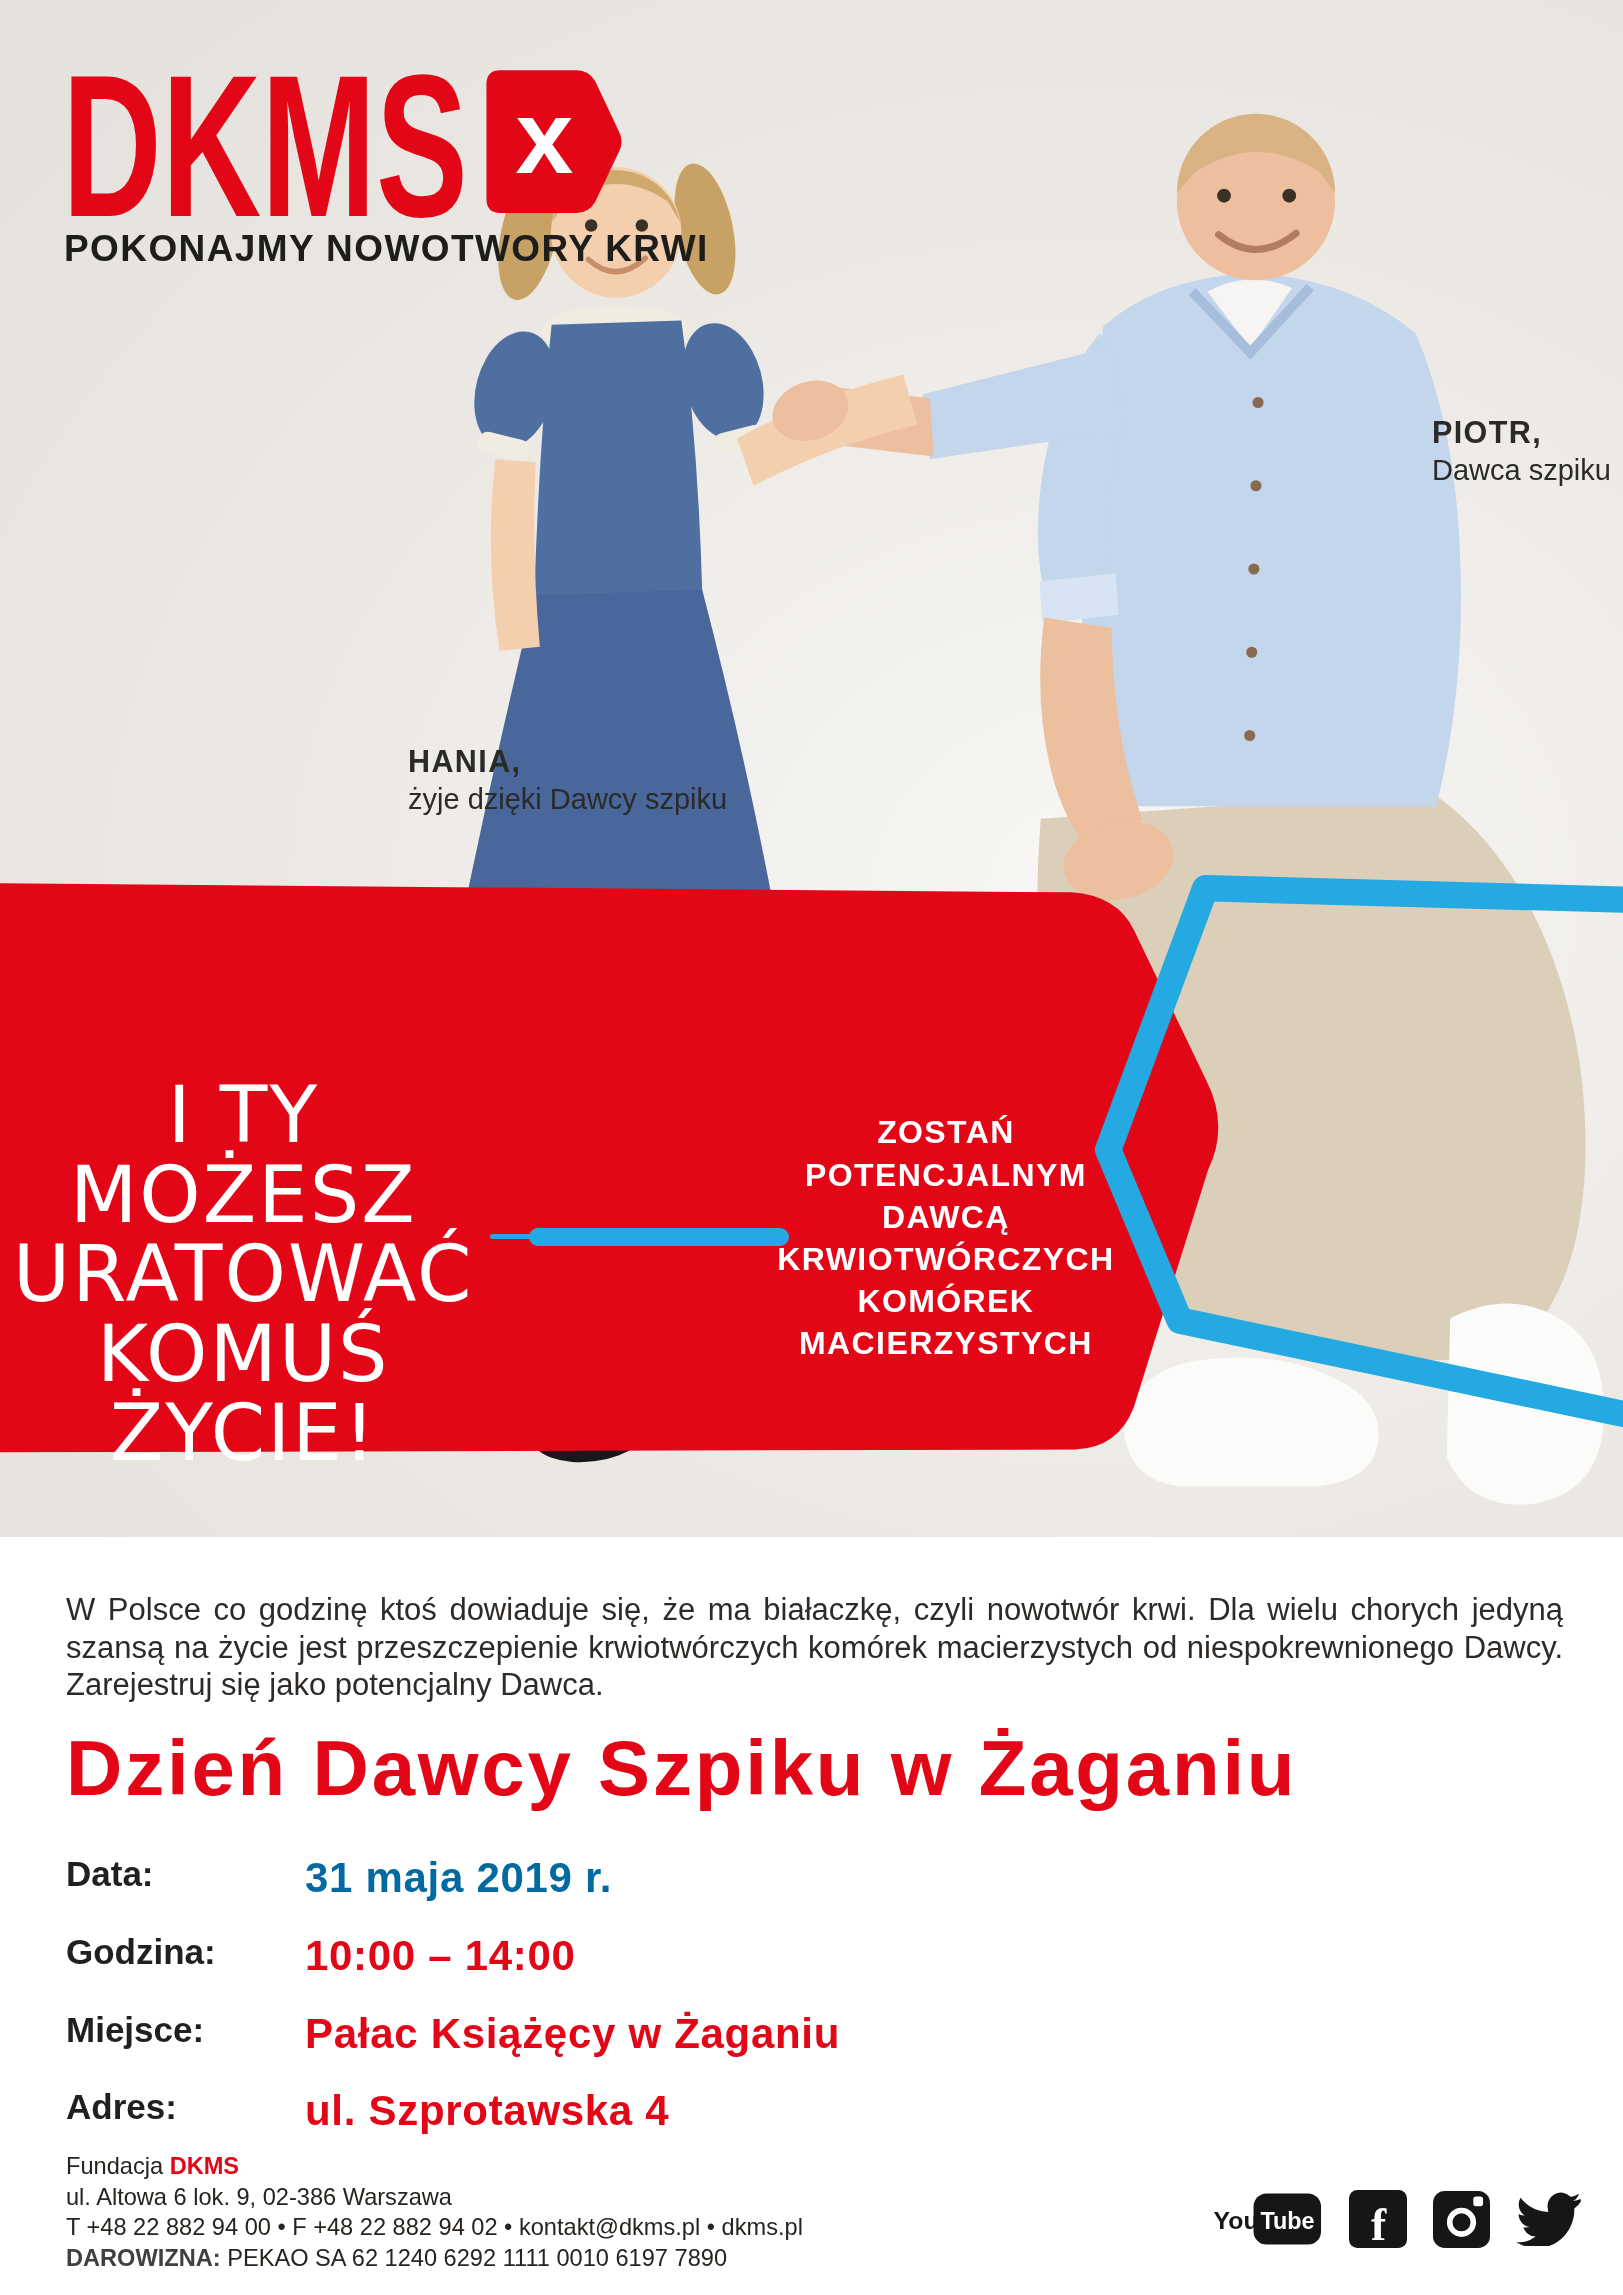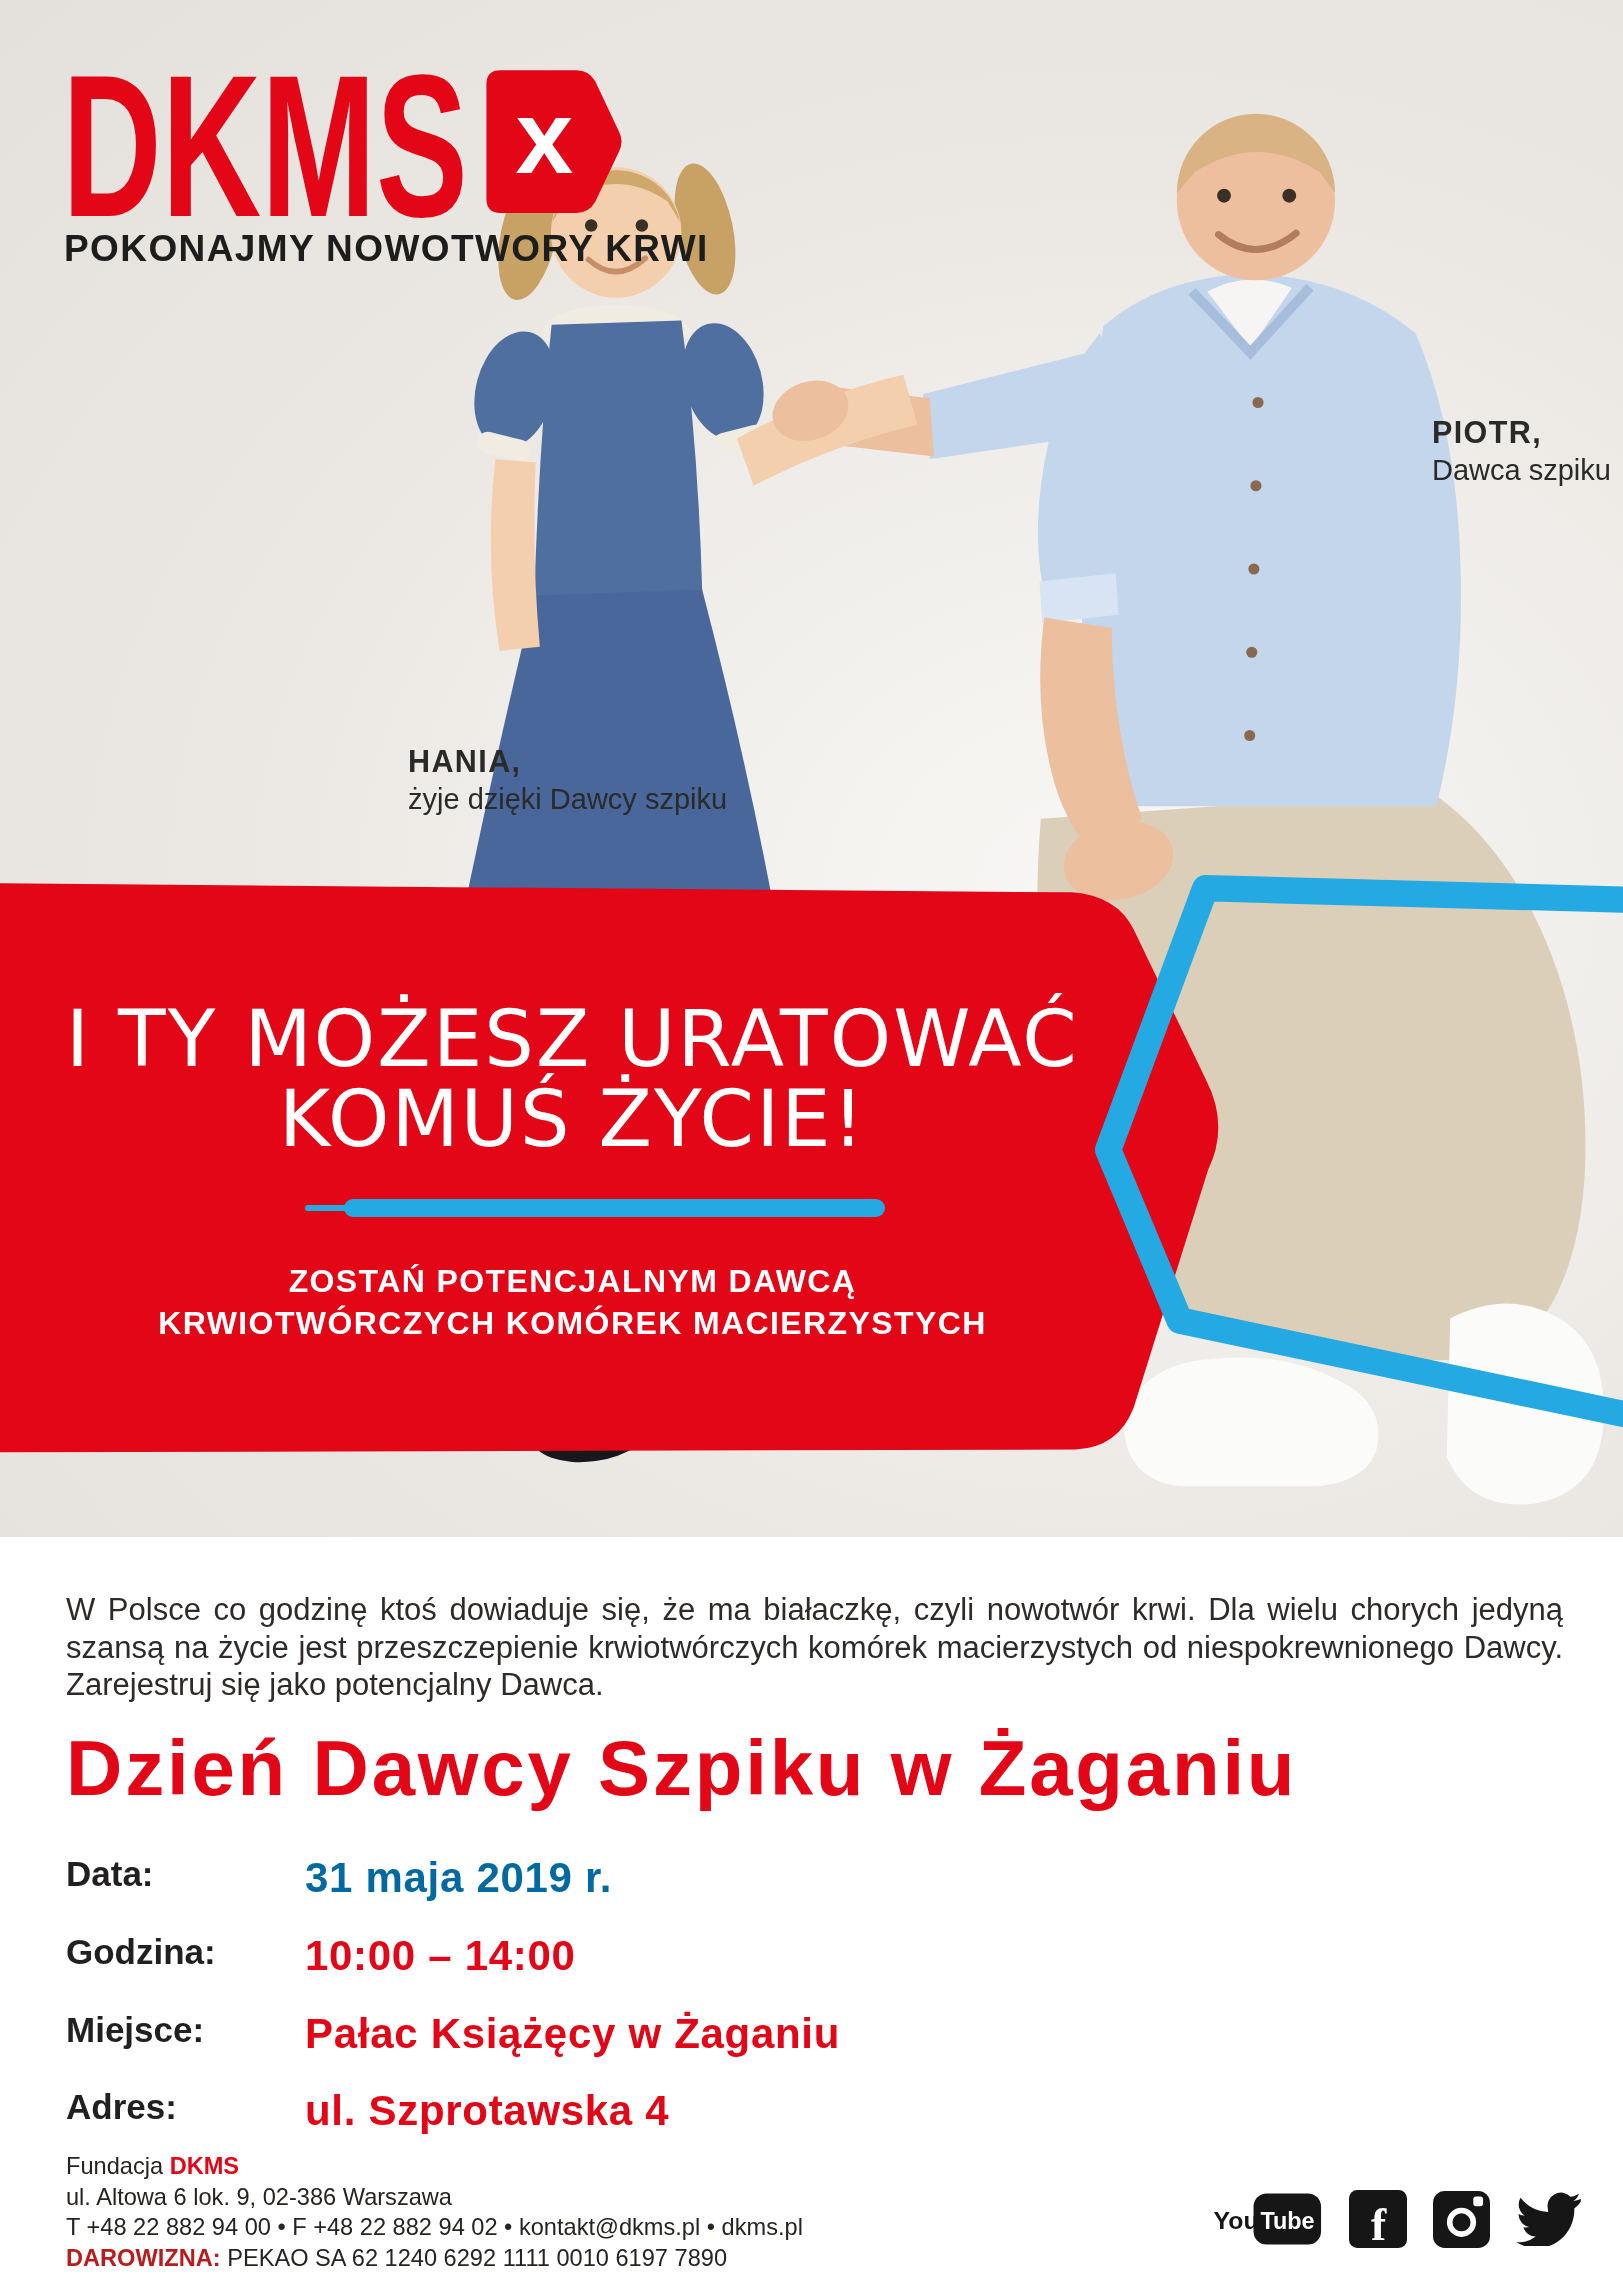--- a/index.html
+++ b/index.html
@@ -22,22 +22,22 @@
   
   .cap{position:absolute; color:#2a2a28;}
   .cap .cap-name{font-weight:bold; font-size:30.5px; letter-spacing:1.4px;}
   .cap .cap-desc{font-size:29px; margin-top:4.2px;}
   .cap-piotr{left:1432px; top:415px;}
   .cap-hania{left:408px; top:744px;}
   
   .shapes-svg{position:absolute; left:0; top:0; pointer-events:none;}
   
   .banner-text{
-    position:absolute; left:0; top:883px; width:1145px; height:569px;
-    display:flex; flex-direction:column; align-items:center;
+    position:absolute; left:0; top:932px; width:1145px; height:569px;
+    display:flex; flex-direction:row; align-items:center;
     color:#ffffff; text-align:center;
   }
   .banner-headline{
     margin-top:117px;
     font-family:"DejaVu Sans", sans-serif;
     font-size:78px; line-height:1.02; font-weight:400; letter-spacing:2.1px;
   }
   .banner-divider{
     margin-top:40px; width:541px; height:18px; border-radius:9px;
     position:relative; left:42px;
@@ -196,21 +196,21 @@
   </div>
   <div class="detail-row row-3">
     <span class="detail-label">Adres:</span>
     <span class="detail-value" style="color:#e20617">ul. Szprotawska 4</span>
   </div>
 
   <div class="footer-block">
     <div><span>Fundacja </span><span class="footer-org-name" style="color:#e20617">DKMS</span></div>
     <div>ul. Altowa 6 lok. 9, 02-386 Warszawa</div>
     <div>T +48 22 882 94 00 • F +48 22 882 94 02 • kontakt@dkms.pl • dkms.pl</div>
-    <div><span class="footer-donation-label" style="color:#b91c1c">DAROWIZNA: </span><span>PEKAO SA 62 1240 6292 1111 0010 6197 7890</span></div>
+    <div><span class="footer-donation-label" style="color:#404040">DAROWIZNA: </span><span>PEKAO SA 62 1240 6292 1111 0010 6197 7890</span></div>
   </div>
 
   <div class="social">
     <svg width="110" height="62" viewBox="0 0 158 90">
       <text x="0" y="60" font-family="Liberation Sans, sans-serif" font-weight="bold" font-size="36" fill="#161616">You</text>
       <rect x="58" y="8" width="98" height="74" rx="19" fill="#161616"></rect>
       <text x="68" y="59" font-family="Liberation Sans, sans-serif" font-weight="bold" font-size="34" fill="#ffffff">Tube</text>
     </svg>
     <svg width="58" height="58" viewBox="0 0 84 84">
       <rect x="0" y="0" width="84" height="84" rx="12" fill="#161616"></rect>

